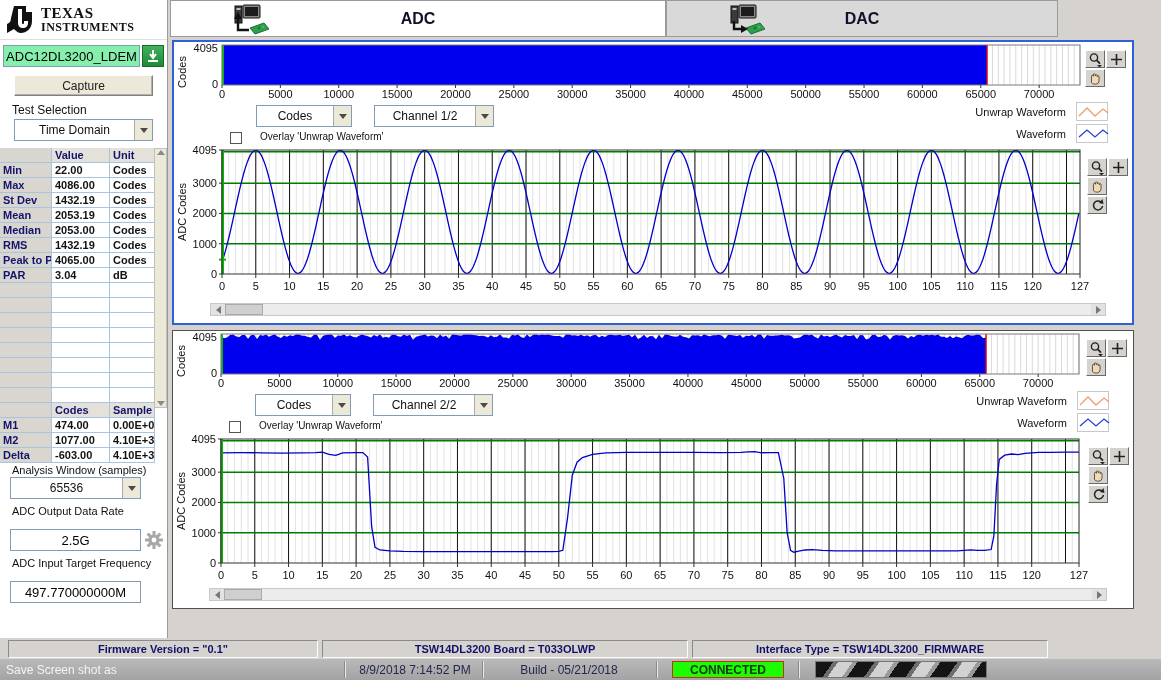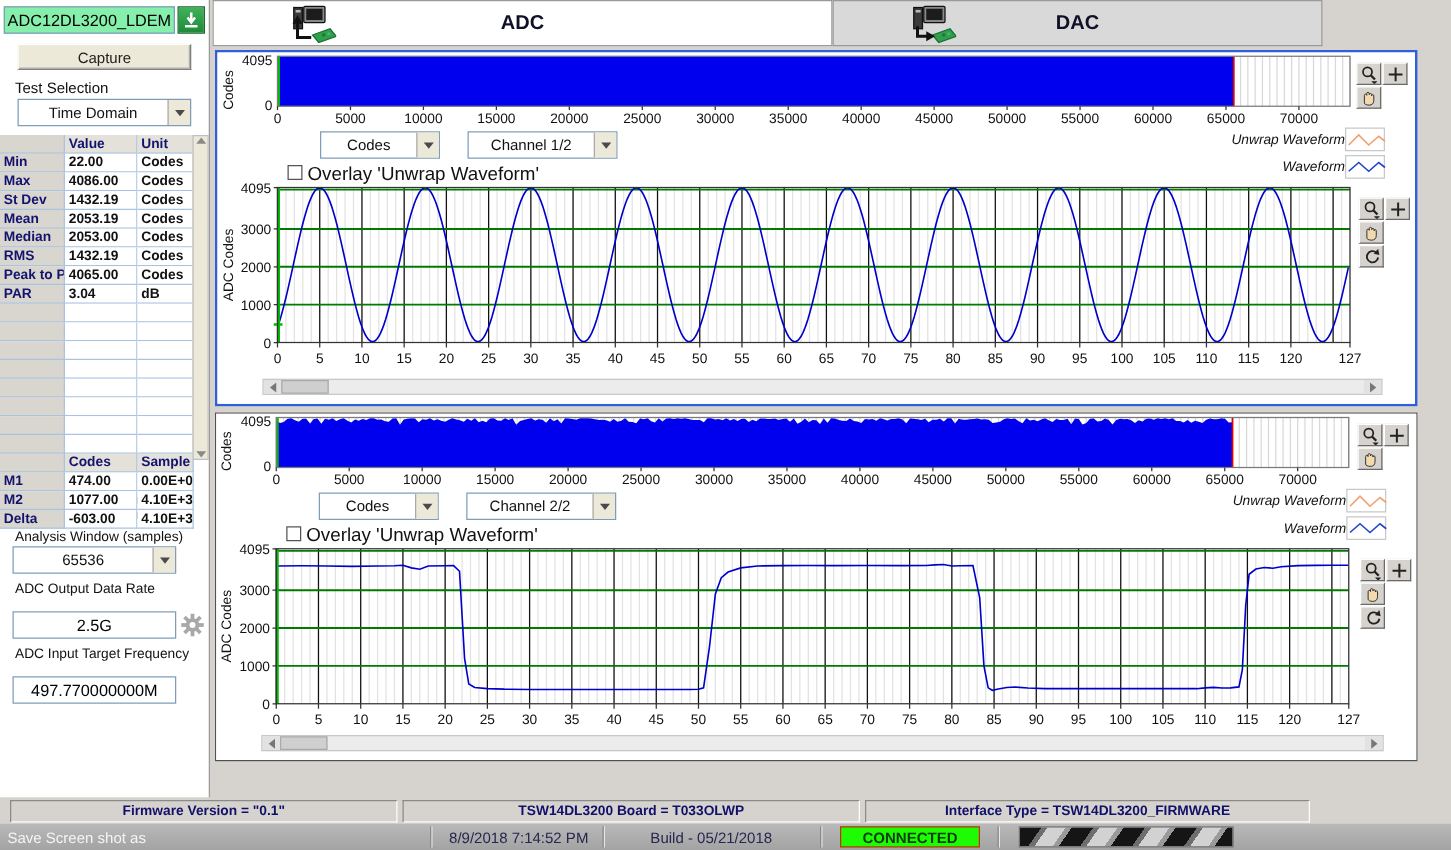--- a/index.html
+++ b/index.html
@@ -74,24 +74,24 @@
   #panel-ch2 { top:330px; height:279px; border:1px solid #505050;}
   .panel-inner { position:relative; width:100%; height:100%; background:#fff;}
 
   svg text { font-family:"Liberation Sans", sans-serif; font-size:11px; fill:#111;}
   .strip-svg { position:absolute; left:2px; top:0;}
   .main-svg { position:absolute; left:2px; top:104px;}
 
   .ctl-row { position:absolute; top:63px; left:0; right:0; height:24px;}
   .codes-combo { position:absolute; left:82px; width:96px;}
   .chan-combo { position:absolute; left:200px; width:120px;}
-  .legend { position:absolute; right:24px; display:flex; align-items:center; gap:0;font-style:italic;}
+  .legend { position:absolute; right:24px; display:flex; align-items:center; gap:10px;}
   .legend .ltxt { font-size:11px; color:#111;}
   .legend .lbox { width:32px; height:19px; background:#fff; border:1px solid #c8c8c8;}
-  .overlay-row { position:absolute; left:56px; display:flex; gap:4px; font-size:15px; color:#111;}
+  .overlay-row { position:absolute; left:56px; display:flex; gap:18px; font-size:10px; color:#111;}
 
   .icon-btn { width:20px; height:18px; background:#d6d3ce; border:1px solid;
     border-color:#fff #6a6a6a #6a6a6a #fff; display:flex; align-items:center; justify-content:center;}
   .icon-cluster { position:absolute; display:grid; grid-template-columns:20px 20px; gap:1px;}
   .strip-cluster { top:8px; right:6px;}
   .main-cluster { top:8px; right:4px;}
 
   .hscroll { position:absolute; left:36px; right:26px; height:13px; background:#ececec;
     border:1px solid #c8c8c8; display:flex; align-items:center;}
   .hs-btn { width:14px; height:11px; display:flex; align-items:center; justify-content:center; background:#e2e2e2;}
@@ -118,20 +118,30 @@
   #stripes { left:815px; width:172px; top:2px; height:17px; border:1px solid #777;
     background:repeating-linear-gradient(125deg,#151515 0 14px,#6e6e6e 14px 18px,#d2d2d2 18px 30px,#9a9a9a 30px 34px);}
   #footer-logo { right:0; width:152px; background:#fff; height:21px; gap:4px;}
   #footer-logo .ftxt { font-family:"Liberation Serif", serif; font-weight:bold; color:#111;
     font-size:11px; letter-spacing:.4px;}
 </style>
 </head>
 <body>
 
 <div id="sidebar">
+  <div class="brand">
+    <svg width="30" height="30" viewBox="0 0 30 30">
+      <path d="M8 1 h12 v6 h6 v9 c0 8-6 12-11 12 c-3 0-5-2-7-4 l-7 4 v-9 c3-1 4-3 4-6 z" fill="#111"></path>
+      <path d="M12 4 v14 c0 3 2 5 5 5 s5-2 5-5 v-2 h-4 v2 c0 1-1 1-1 1 s-1 0-1-1 V4 z" fill="#fff"></path>
+    </svg>
+    <div class="brand-text">
+      <div class="l1" style="text-transform:uppercase;">Texas</div>
+      <div class="l2" style="text-transform:uppercase;">Instruments</div>
+    </div>
+  </div>
 
   <div class="device-row">
     <div class="device-input">ADC12DL3200_LDEM</div>
     <div class="dl-btn">
       <svg width="14" height="14" viewBox="0 0 14 14">
         <path d="M7 1 v7 M4 5 l3 4 3-4" stroke="#fff" stroke-width="2" fill="none"></path>
         <path d="M2 12 h10" stroke="#fff" stroke-width="2"></path>
       </svg>
     </div>
   </div>

